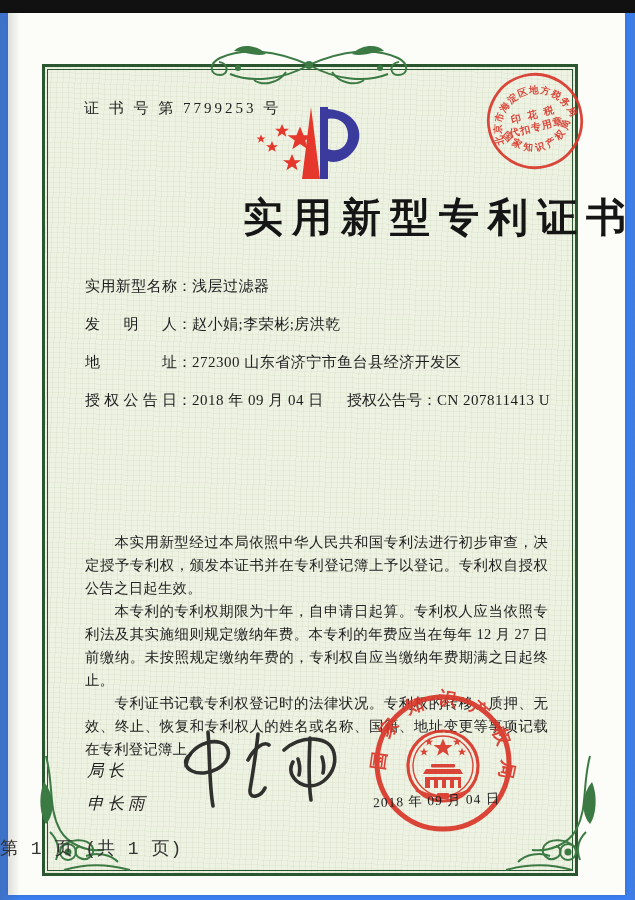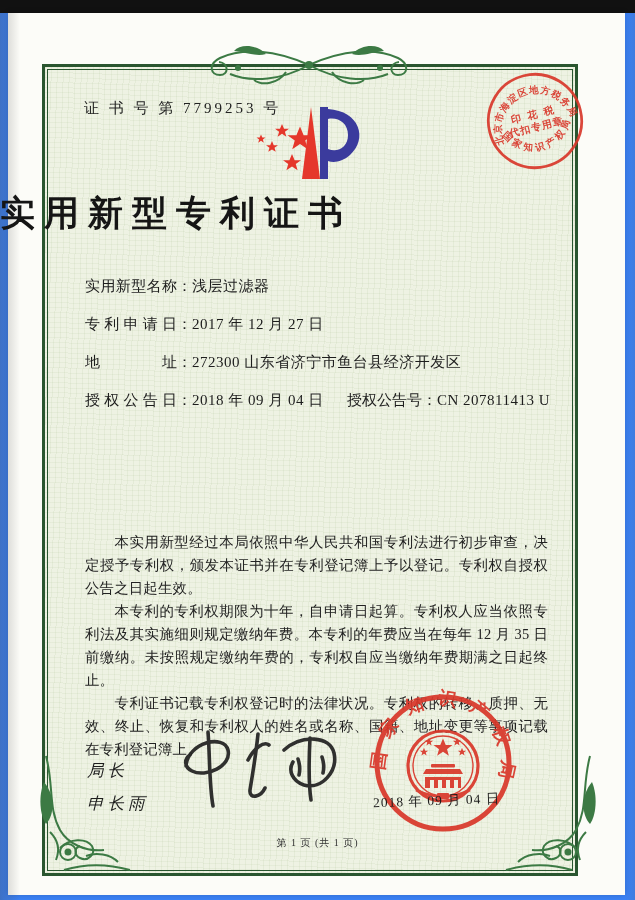--- a/index.html
+++ b/index.html
@@ -13,33 +13,33 @@
   .frame{position:absolute;left:42px;top:64px;width:530px;height:806px;border:3px solid #2a5630;
     background:
       repeating-linear-gradient(92deg,rgba(140,170,110,.10) 0 1px,rgba(0,0,0,0) 1px 6px),
       repeating-linear-gradient(2deg,rgba(140,170,110,.09) 0 1px,rgba(0,0,0,0) 1px 5px),
       #eef2e3;}
   .frame::after{content:"";position:absolute;inset:2px;border:1px solid #2a5630;pointer-events:none;}
   .orn{position:absolute;z-index:4;}
   
   .abs{position:absolute;z-index:6;color:#1d1d1d;}
   .cert-no{left:84px;top:99px;font-size:15px;letter-spacing:3px;color:#222;}
-  .title{left:0;right:0;top:190px;text-align:left;font-size:35px;font-weight:bold;letter-spacing:9px;color:#151515;}
+  .title{left:0;right:0;top:190px;text-align:right;font-size:40px;font-weight:bold;letter-spacing:9px;color:#151515;}
   .fields{left:85px;top:276px;width:462px;}
   .field-row{font-size:15px;line-height:21px;margin-bottom:17px;white-space:nowrap;color:#1d1d1d;}
   .flabel{display:inline-block;width:92px;text-align:justify;text-align-last:justify;vertical-align:bottom;}
   .fvalue{letter-spacing:.5px;}
   .grant-row{position:relative;}
   .grant-right{position:absolute;left:262px;top:0;text-align:right;}
   .paras{left:85px;top:531px;width:463px;}
   .paras p{margin:0;font-size:14.4px;line-height:23px;text-indent:2.05em;text-align:justify;color:#222;letter-spacing:.2px;}
   .officer{left:87px;top:760px;font-size:16.5px;letter-spacing:4px;color:#1d1d1d;}
   .officer div{margin-bottom:11px;font-style:italic;}
   .seal-date{left:373px;top:792px;font-size:13.5px;letter-spacing:1px;color:#1c1c1c;z-index:8;transform:rotate(-2deg);}
-  .page-footer{left:0;right:0;top:836px;text-align:center;font-size:10px;letter-spacing:1px;color:#333;}
+  .page-footer{left:0;right:0;top:836px;font-size:18px;letter-spacing:1px;color:#333;font-family:Liberation Mono, monospace;}
   .sig{position:absolute;left:172px;top:726px;z-index:7;}
   .logo{position:absolute;left:248px;top:101px;z-index:6;}
   .tax-stamp{position:absolute;left:482px;top:68px;z-index:7;transform:rotate(-14deg);opacity:.92;}
   .big-seal{position:absolute;left:368px;top:688px;z-index:7;opacity:.93;}
 </style>
 </head>
 <body>
 
 <div class="photo">
   <div class="top-band"></div>
@@ -125,34 +125,34 @@
     </text>
   </svg>
 
   <div class="abs title">实用新型专利证书</div>
 
   <div class="abs fields">
     <div class="field-row">
       <span class="flabel">实用新型名称</span><span>：</span><span class="fvalue">浅层过滤器</span>
     </div>
     <div class="field-row">
-      <span class="flabel">专利申请日</span><span>：</span><span class="fvalue">2017 年 12 月 27 日</span>
+      <span class="flabel">发明人</span><span>：</span><span class="fvalue">赵小娟;李荣彬;房洪乾</span>
     </div>
     <div class="field-row">
       <span class="flabel">地址</span><span>：</span><span class="fvalue">272300 山东省济宁市鱼台县经济开发区</span>
     </div>
     <div class="field-row grant-row">
       <span><span class="flabel">授权公告日</span><span>：</span><span class="fvalue">2018 年 09 月 04 日</span></span>
       <span class="grant-right"><span>授权公告号</span><span>：</span><span class="fvalue">CN 207811413 U</span></span>
     </div>
   </div>
 
   <div class="abs paras">
     <p>本实用新型经过本局依照中华人民共和国专利法进行初步审查，决定授予专利权，颁发本证书并在专利登记簿上予以登记。专利权自授权公告之日起生效。</p>
-    <p>本专利的专利权期限为十年，自申请日起算。专利权人应当依照专利法及其实施细则规定缴纳年费。本专利的年费应当在每年 12 月 35 日前缴纳。未按照规定缴纳年费的，专利权自应当缴纳年费期满之日起终止。</p>
+    <p>本专利的专利权期限为十年，自申请日起算。专利权人应当依照专利法及其实施细则规定缴纳年费。本专利的年费应当在每年 12 月 27 日前缴纳。未按照规定缴纳年费的，专利权自应当缴纳年费期满之日起终止。</p>
     <p>专利证书记载专利权登记时的法律状况。专利权的转移、质押、无效、终止、恢复和专利权人的姓名或名称、国籍、地址变更等事项记载在专利登记簿上。</p>
   </div>
 
   <div class="abs officer">
     <div>局长</div>
     <div>申长雨</div>
   </div>
 
   <svg class="sig" width="172" height="88" viewBox="0 0 172 88">
     <g stroke="#1c1c1c" stroke-width="3.6" fill="none" stroke-linecap="round" opacity=".9">

